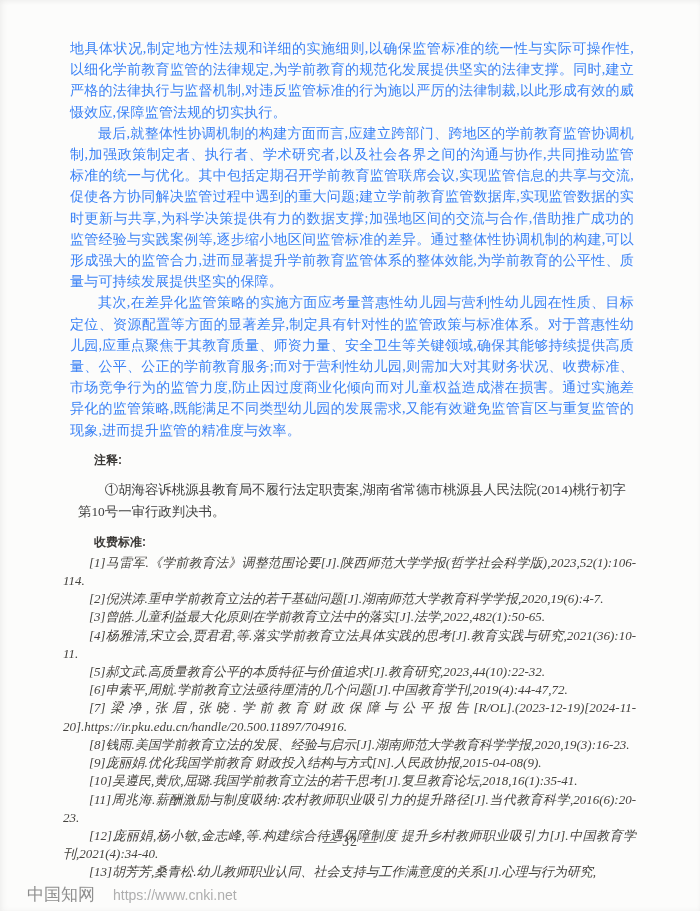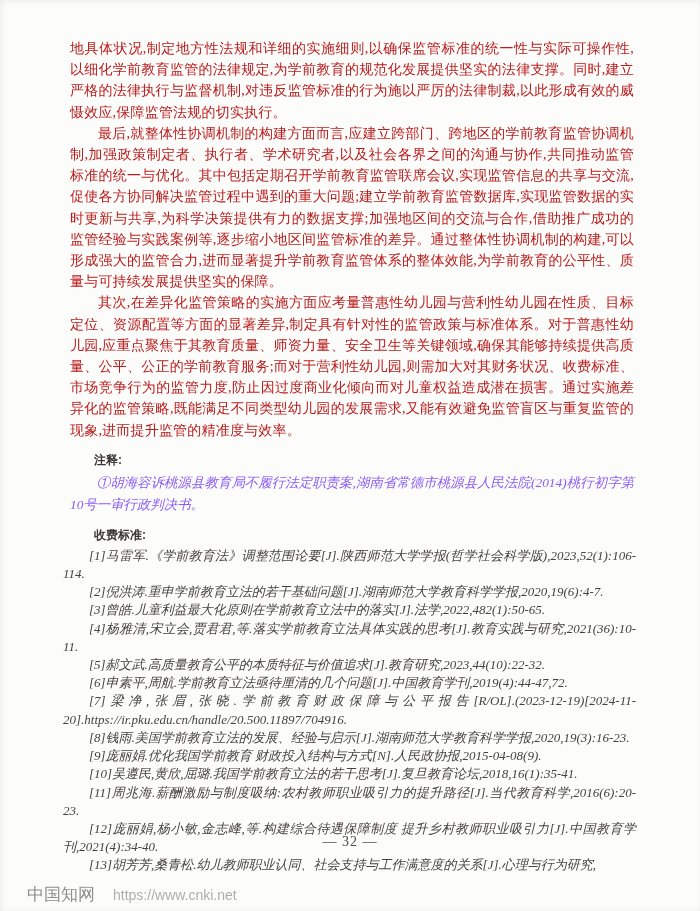--- a/index.html
+++ b/index.html
@@ -18,41 +18,40 @@
   .content {
     position: absolute;
     left: 70px; right: 66px; top: 38px;
   }
   .para {
     margin: 0;
     font-size: 14px;
     line-height: 21.2px;
     letter-spacing: 0.2px;
     text-align: justify;
-    color: #b91c1c;
+    color: #3b82f6;
   }
   .para.indent { text-indent: 2em; }
   .section { margin-top: 9px; }
   .section-heading {
     margin: 0 0 1px 0;
     font-family: "Liberation Sans", sans-serif;
     font-size: 12px;
     font-weight: bold;
     line-height: 21px;
     color: #3a3836;
     text-indent: 2em;
   }
   .note-item {
-    margin: 0;
+    margin: 8px;
     font-size: 13.4px;
     line-height: 22px;
-    font-style: italic;
     text-align: justify;
     text-indent: 2em;
-    color: #8b5cf6;
+    color: #404040;
   }
   .refs-list { margin-left: -7px; margin-right: -2px; }
   .ref-item {
     margin: 0;
     font-size: 13px;
     line-height: 18.2px;
     font-style: italic;
     text-align: justify;
     text-indent: 2em;
     color: #45433f;

